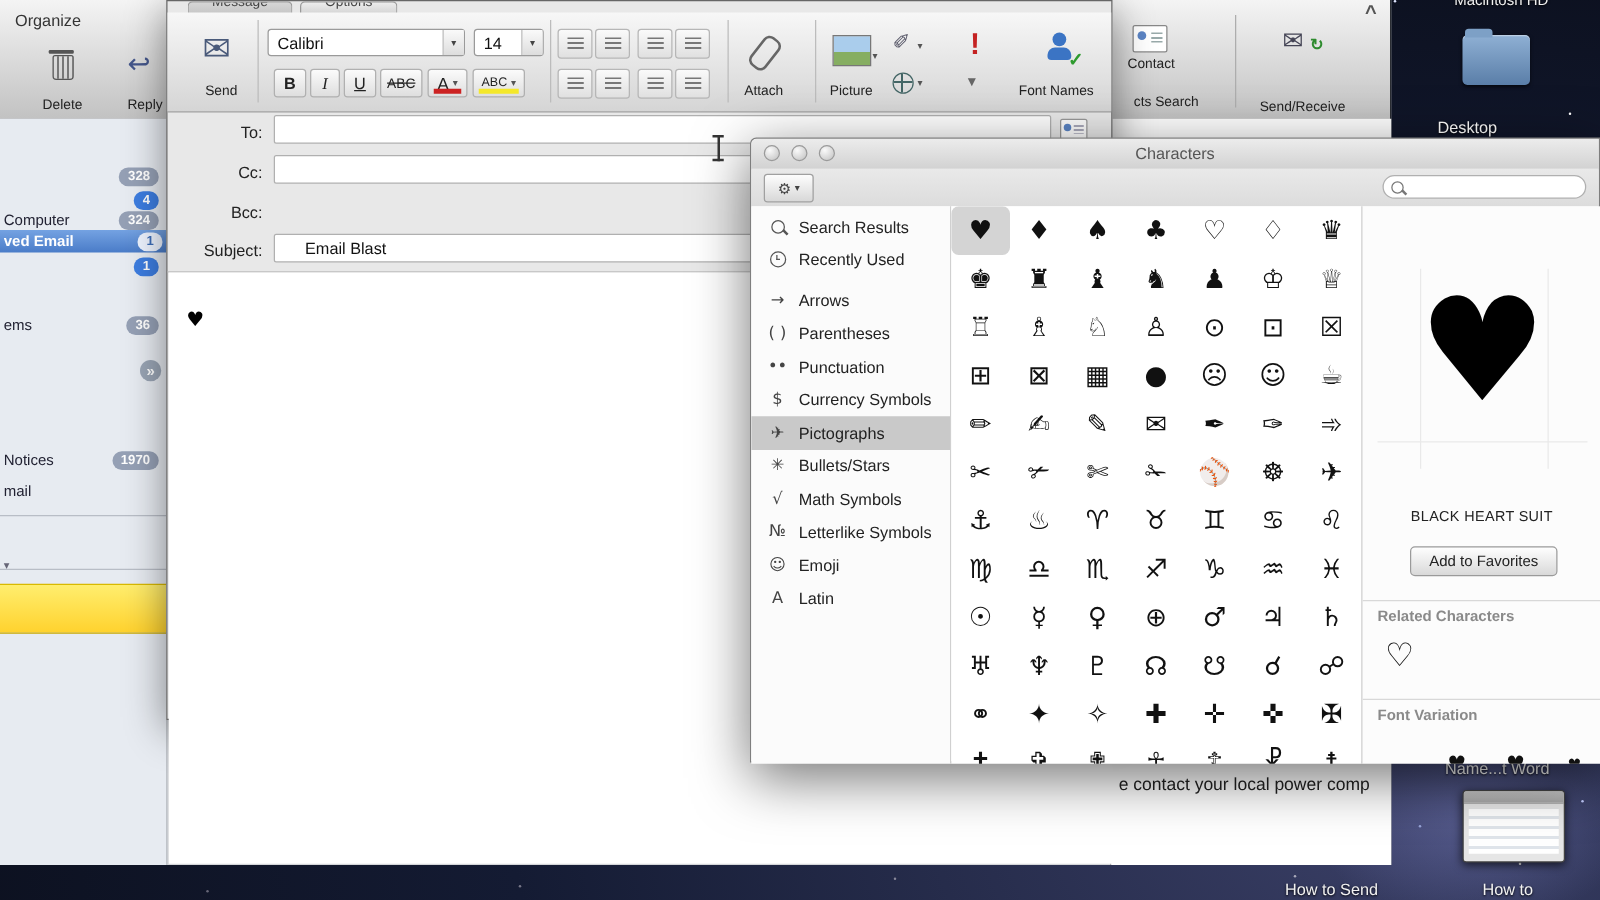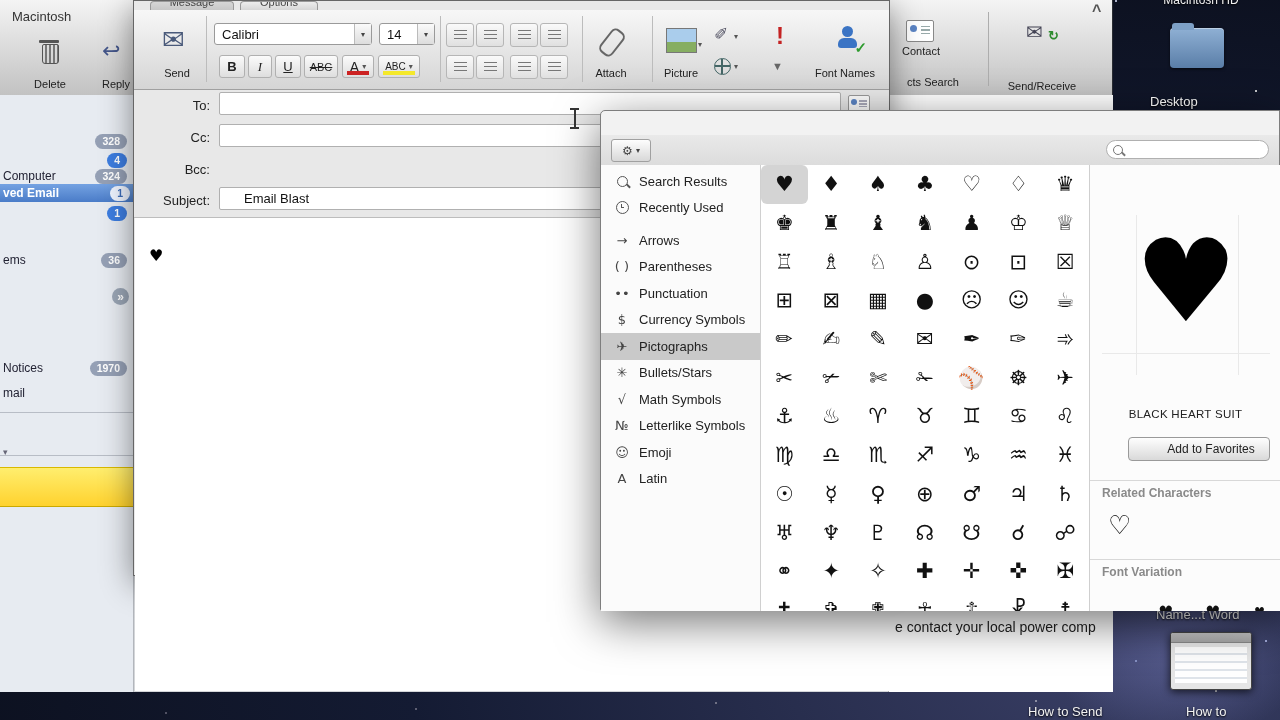--- a/index.html
+++ b/index.html
@@ -167,21 +167,21 @@
     display:grid;grid-template-columns:repeat(7,46.8px);grid-auto-rows:38.7px;}
   .cell{display:flex;align-items:center;justify-content:center;font-size:21px;color:#111;font-family:"DejaVu Sans",sans-serif;}
   .cell.sel{background:#d4d4d4;border-radius:6px;}
   .pal-preview{position:absolute;left:488px;top:54px;width:192px;height:446px;background:#fcfcfc;border-left:1px solid #cfcfcf;
     box-sizing:border-box;overflow:hidden;}
   .guide{position:absolute;background:#e9e9e9;}
   .big-glyph{position:absolute;left:8px;top:28px;width:176px;height:175px;display:flex;align-items:center;justify-content:center;
     font-size:115px;color:#000;font-family:"DejaVu Sans",sans-serif;}
   .glyph-name{position:absolute;left:0;top:243px;width:100%;text-align:center;font-size:11.5px;color:#222;letter-spacing:.3px;}
   .fav-btn{position:absolute;left:38px;top:272px;width:116px;height:22px;border:1px solid #9a9a9a;border-radius:4px;
-    background:linear-gradient(#fefefe,#d9d9d9);font-size:12px;color:#222;display:flex;align-items:center;justify-content:center;padding-left:24px;}
+    background:linear-gradient(#fefefe,#d9d9d9);font-size:12px;color:#222;display:flex;align-items:center;justify-content:center;}
   .pv-div{position:absolute;left:0;width:100%;height:1px;background:#d8d8d8;}
   .pv-header{position:absolute;left:12px;font-size:12px;font-weight:bold;color:#8a8a8a;}
   .related-glyph{position:absolute;left:18px;top:345px;font-size:26px;color:#111;font-family:"DejaVu Sans",sans-serif;}
   .var-grid{position:absolute;left:52px;top:428px;display:grid;grid-template-columns:repeat(3,47px);grid-auto-rows:38px;}
   .var-cell{display:flex;align-items:center;justify-content:center;font-size:17px;color:#111;}
   .var-cell:nth-child(1){font-family:"DejaVu Sans",sans-serif;}
   .var-cell:nth-child(2){font-family:"DejaVu Serif",serif;}
   .var-cell:nth-child(3){font-family:"DejaVu Sans Mono",monospace;font-size:15px;}
   .var-cell:nth-child(4){font-family:"DejaVu Serif",serif;font-size:19px;}
   .var-cell:nth-child(5){font-family:"DejaVu Sans",sans-serif;font-size:15px;}
@@ -200,21 +200,21 @@
   <div class="video-title">Name...t Word</div>
   <div class="thumb-window">
     <div class="thumb-titlebar"></div>
     <div class="thumb-content"></div>
   </div>
   <div class="caption caption-left">How to Send</div>
   <div class="caption caption-right">How to</div>
 
   <div class="mail-window">
     <div class="mail-toolbar">
-      <div class="organize-tab">Macintosh</div>
+      <div class="organize-tab">Organize</div>
       <div class="trash-icon"></div>
       <div class="tb-label" style="left:28px;top:78px;width:44px">Delete</div>
       <div class="reply-icon">↩</div>
       <div class="tb-label" style="left:94px;top:78px;width:44px">Reply</div>
       <div class="contact-icon"></div>
       <div class="tb-label" style="left:896px;top:45px;width:50px">Contact</div>
       <div class="tb-label" style="left:898px;top:76px;width:70px">cts Search</div>
       <div class="tb-vsep" style="left:988px"></div>
       <div class="sr-icon">✉</div>
       <div class="sr-refresh">↻</div>
@@ -371,20 +371,26 @@
     <div class="f-label" style="top:192px">Subject:</div>
     <input class="field" style="top: 186px; padding-left: 24px;" value="Email Blast">
 
     <div class="compose-divider"></div>
     <div class="compose-body">
       <div class="body-char sym">♥</div>
     </div>
   </div>
 
   <div class="palette">
+    <div class="pal-titlebar">
+      <div class="light" style="left:10px"></div>
+      <div class="light" style="left:32px"></div>
+      <div class="light" style="left:54px"></div>
+      <div class="pal-title">Characters</div>
+    </div>
     <div class="pal-toolbar">
       <div class="gear-btn">
         <span class="sym">⚙</span>
         <span class="dd3">▾</span>
       </div>
       <div class="search-box">
         <span class="mag"></span>
         <input class="search-input" style="">
       </div>
     </div>

